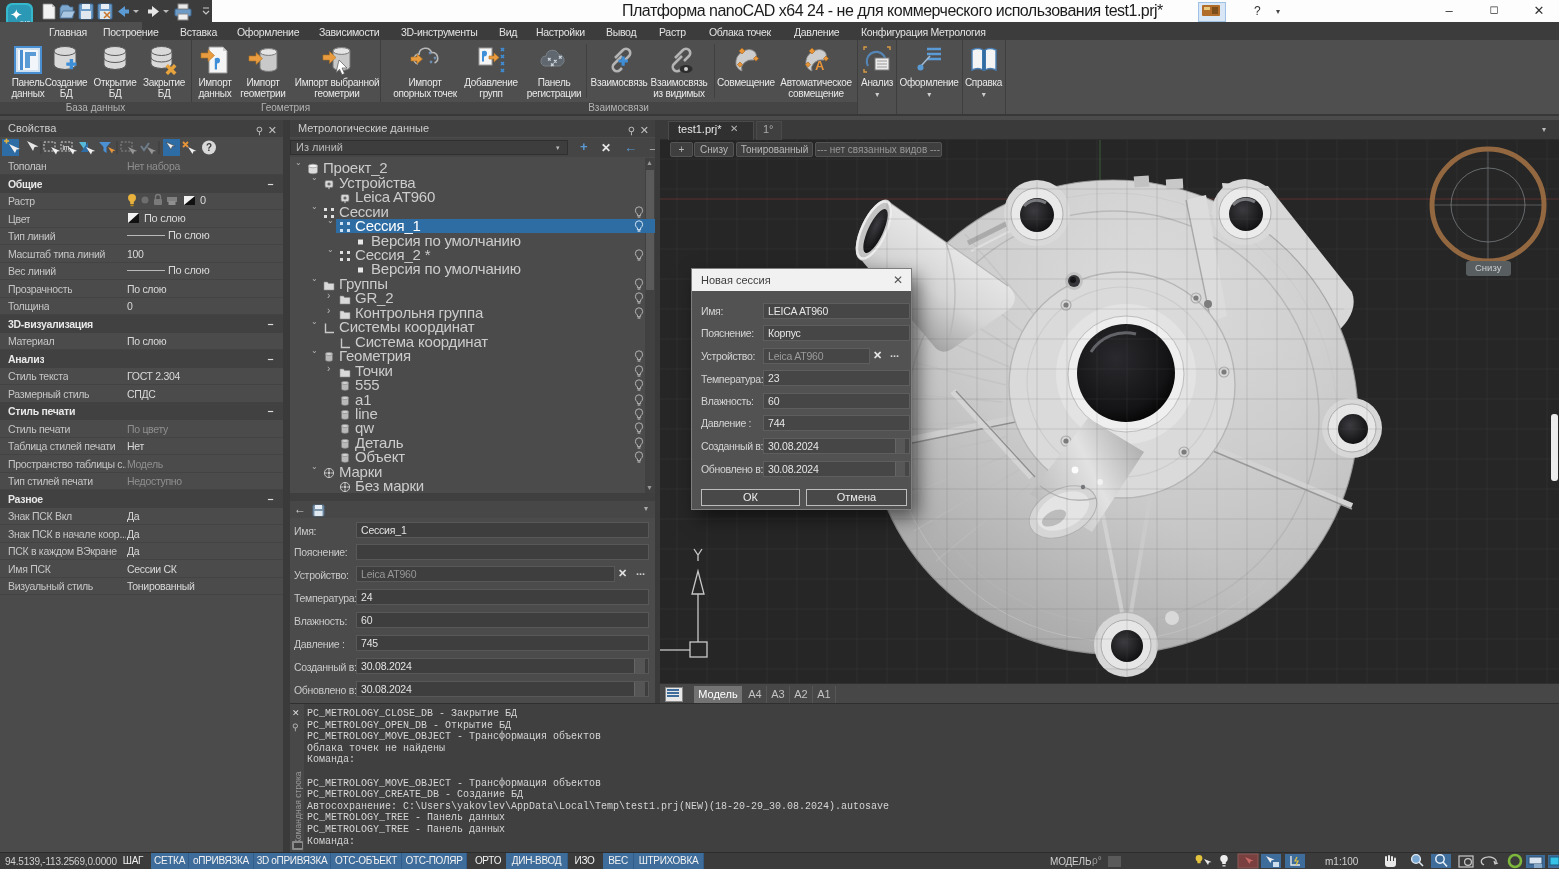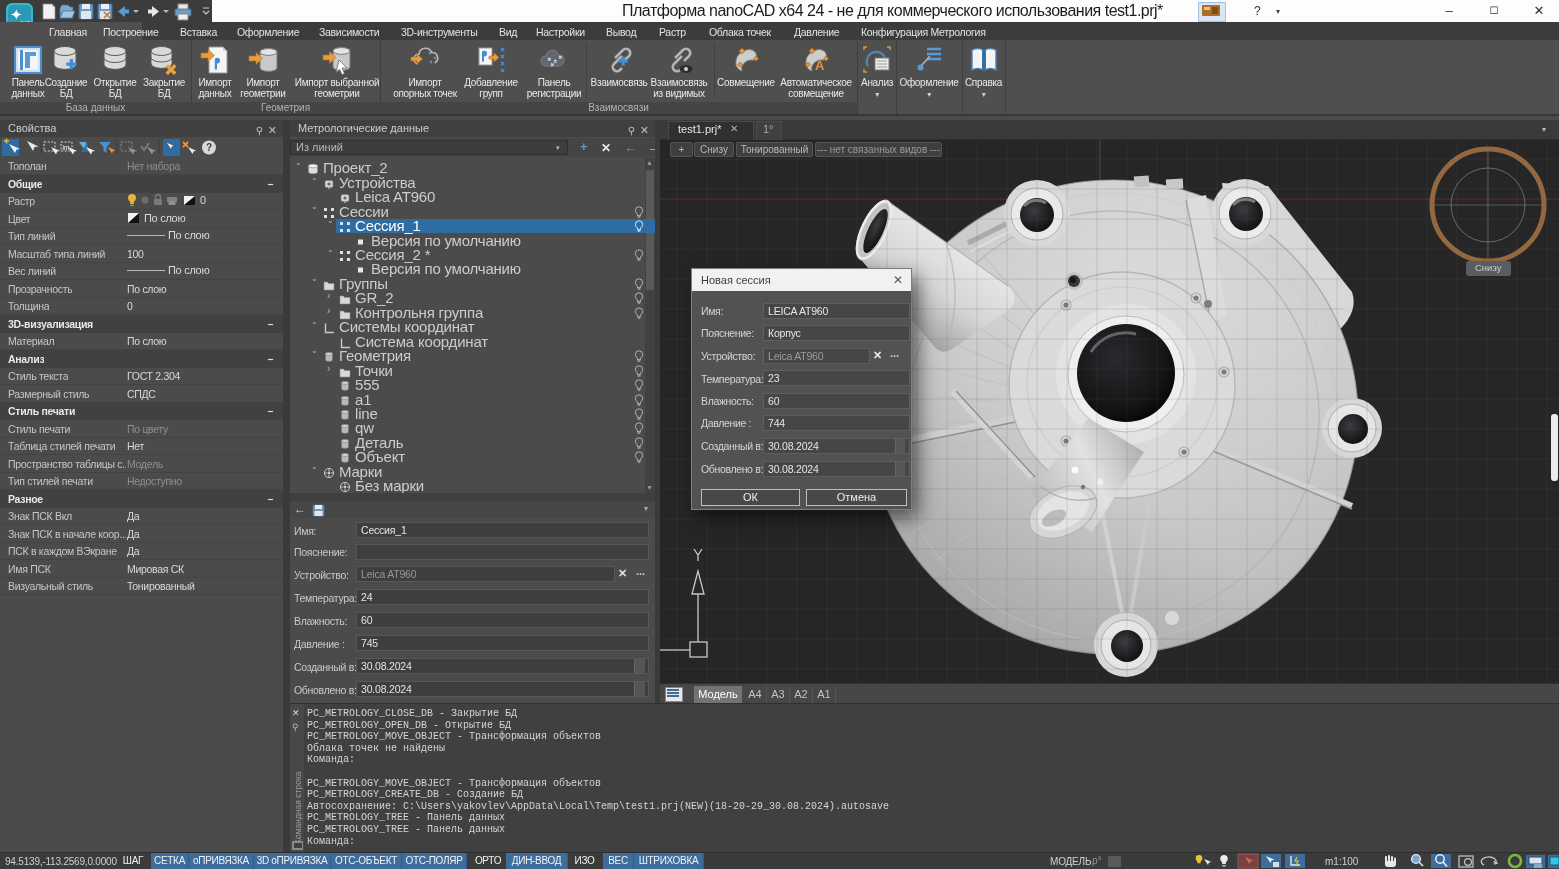--- a/index.html
+++ b/index.html
@@ -490,21 +490,21 @@
         <span class="val">Да</span>
       </div>
  <div class="psep" style="top:421.5px"></div>
  <div class="prow" style="top:422px">
         <span class="lab">ПСК в каждом ВЭкране</span>
         <span class="val">Да</span>
       </div>
  <div class="psep" style="top:439px"></div>
  <div class="prow" style="top:439.5px">
         <span class="lab">Имя ПСК</span>
-        <span class="val">Мировая СК</span>
+        <span class="val">Сессии СК</span>
       </div>
  <div class="psep" style="top:456.5px"></div>
  <div class="prow" style="top:457px">
         <span class="lab">Визуальный стиль</span>
         <span class="val">Тонированный</span>
       </div>
  <div class="psep" style="top:474px"></div>
 </div>
 </div>
 <div class="a" style="left:283px;top:120px;width:7px;height:732px;background:#3a3a3a"></div>

